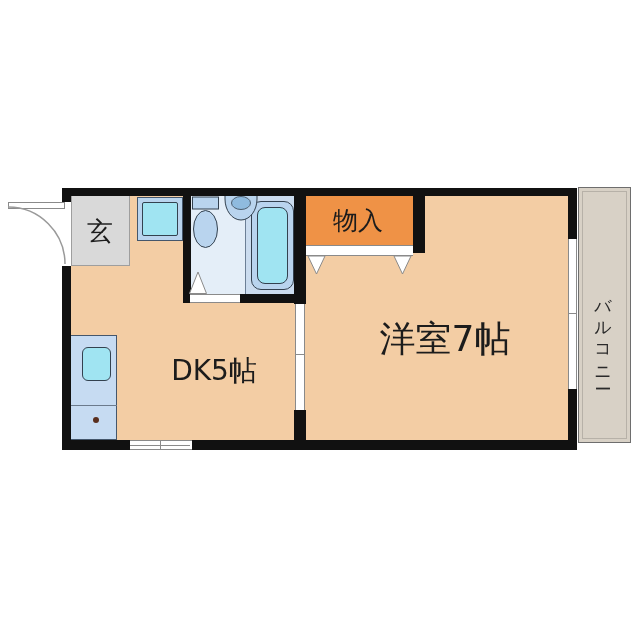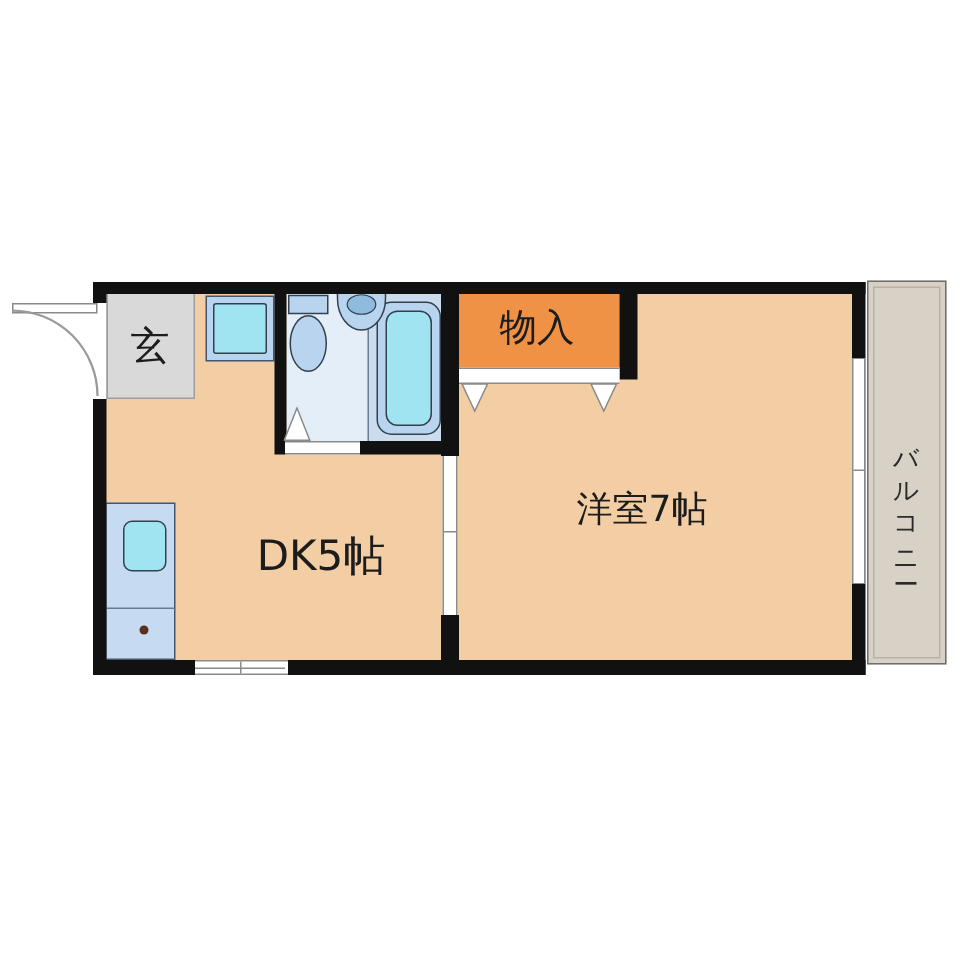--- a/index.html
+++ b/index.html
@@ -98,15 +98,15 @@
 <svg class="abs" style="left:306px;top:256px;" width="107" height="20" viewBox="0 0 107 20">
   <polygon points="2,0 19,0 10.5,18" fill="#ffffff" stroke="#8a8a8a" stroke-width="1"></polygon>
   <polygon points="88,0 105,0 96.5,18" fill="#ffffff" stroke="#8a8a8a" stroke-width="1"></polygon>
 </svg>
 
 <div class="abs opening" style="left:295px;top:304px;width:10px;height:106px;border-left:1px solid #8a8a8a;border-right:1px solid #8a8a8a;">
   <div class="abs" style="left:0;top:50px;width:8px;height:1px;background:#8a8a8a;"></div>
 </div>
 
 <div class="label" style="left:100px;top:231px;font-size:26px;">玄</div>
-<div class="label" style="left:358px;top:220px;font-size:25px;font-family:Liberation Mono, monospace;">物入</div>
+<div class="label" style="left:358px;top:220px;font-size:25px;">物入</div>
 <div class="label" style="left:214px;top:371px;font-size:28px;">DK5帖</div>
-<div class="label" style="left:428px;top:339px;font-size:24px;">洋室7帖</div>
+<div class="label" style="left:445px;top:339px;font-size:36px;">洋室7帖</div>
 
 </body></html>

